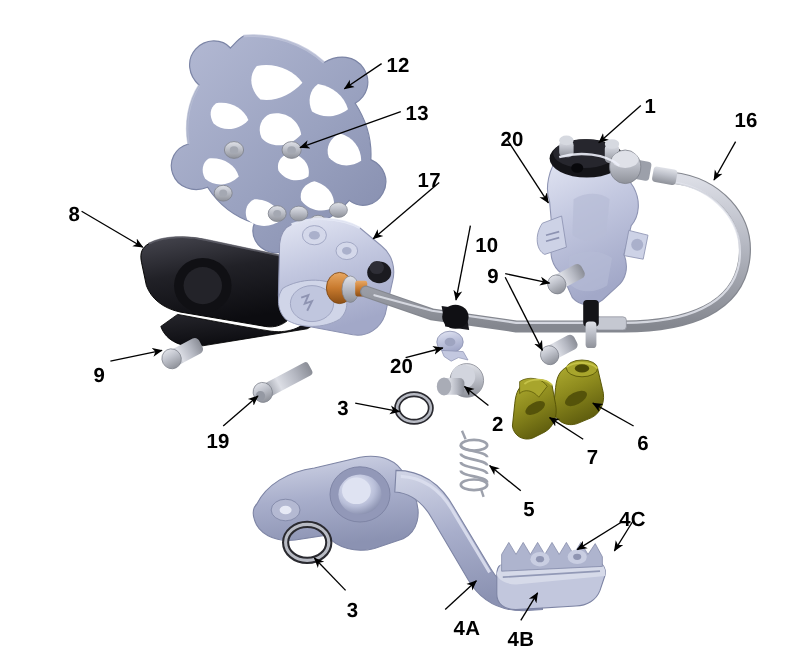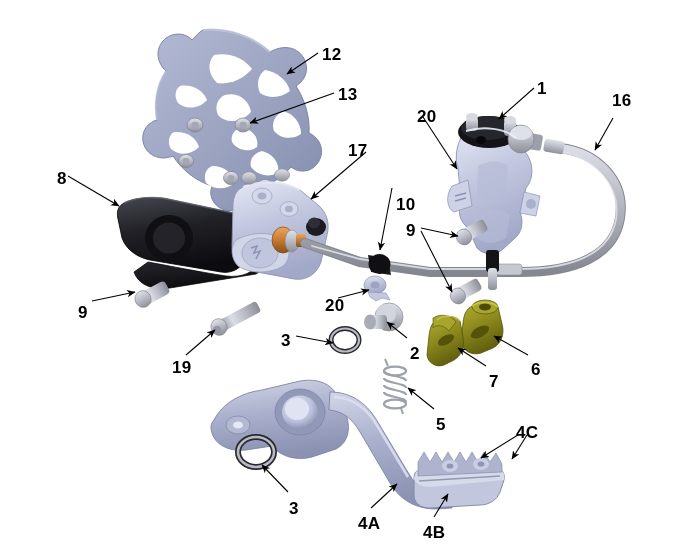--- a/index.html
+++ b/index.html
@@ -458,16 +458,16 @@
   <div class="callout" style="left:325px;top:297px">20</div>
   <div class="callout" style="left:78px;top:304px">9</div>
   <div class="callout" style="left:172px;top:359px">19</div>
   <div class="callout" style="left:281px;top:332px">3</div>
   <div class="callout" style="left:410px;top:345px">2</div>
   <div class="callout" style="left:531px;top:361px">6</div>
   <div class="callout" style="left:489px;top:373px">7</div>
   <div class="callout" style="left:436px;top:416px">5</div>
   <div class="callout" style="left:516px;top:424px">4C</div>
   <div class="callout" style="left:289px;top:500px">3</div>
-  <div class="callout" style="left:358px;top:515px">4A</div>
+  <div class="callout" style="left:378px;top:515px">4A</div>
   <div class="callout" style="left:423px;top:524px">4B</div>
 
 </div>
 
 </body></html>

